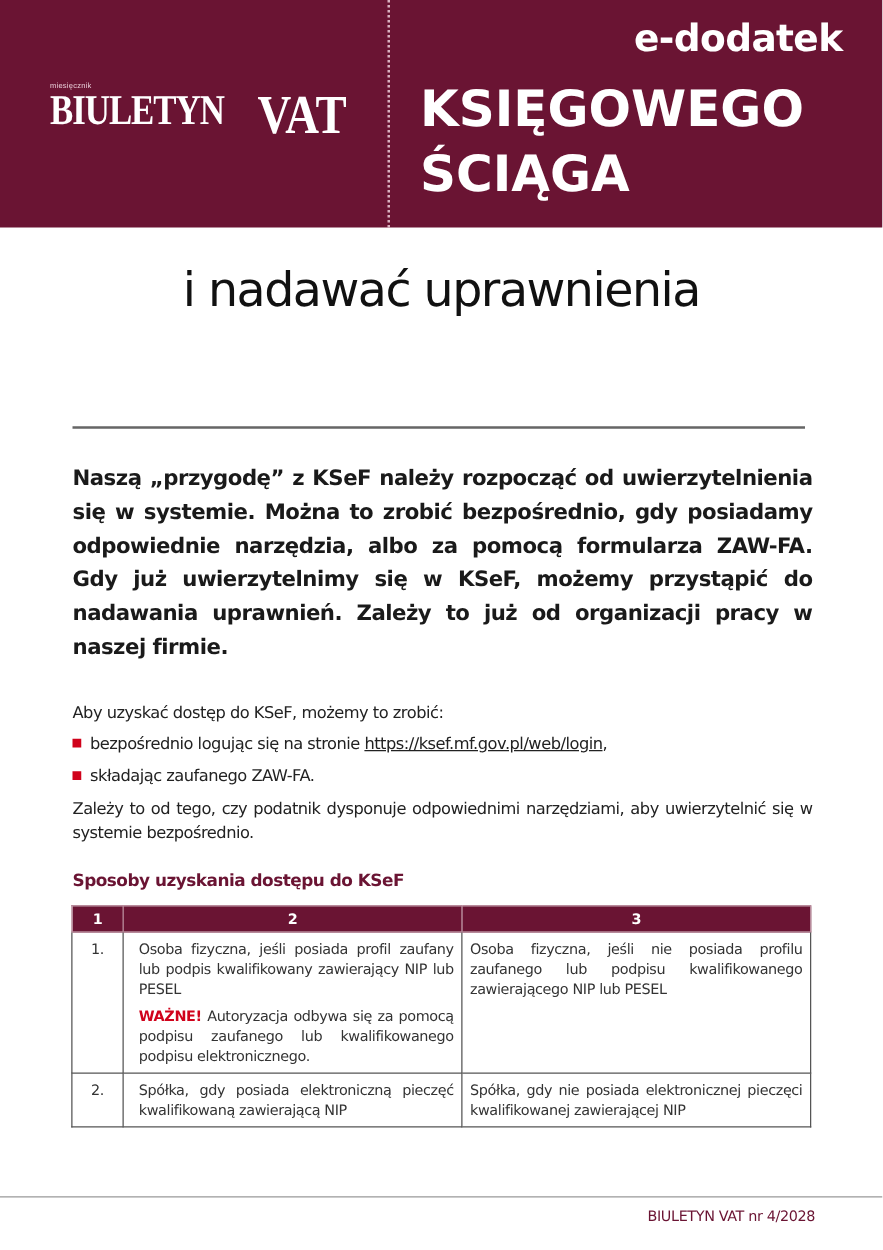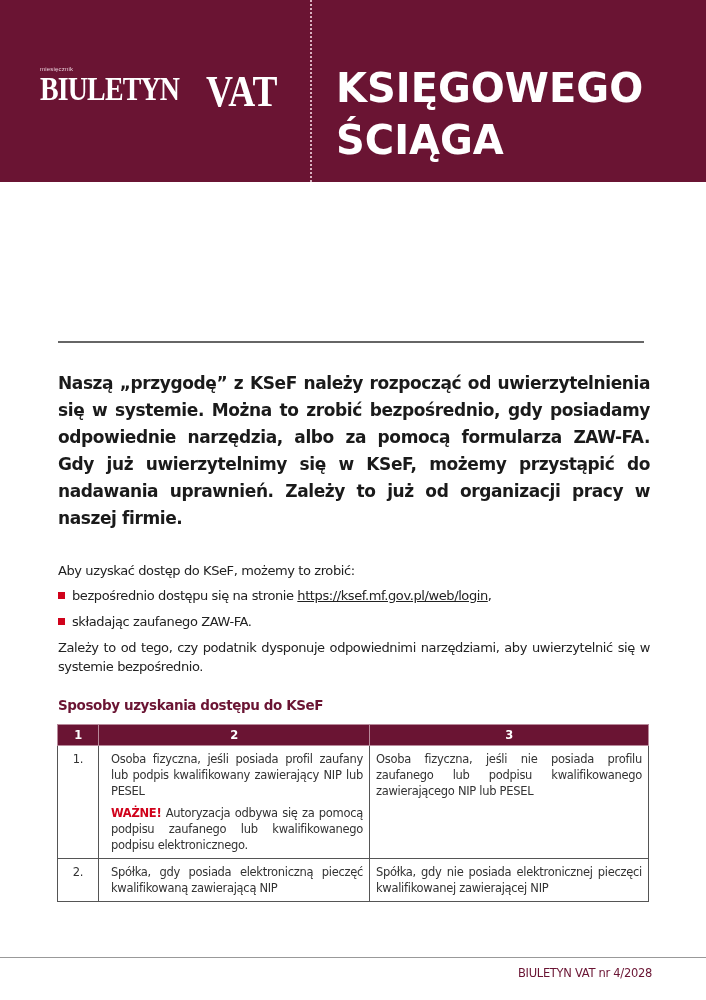--- a/index.html
+++ b/index.html
@@ -69,35 +69,37 @@
 </head>
 <body>
 
 <div class="header">
   <div class="divider"></div>
   <div class="brand-sub">miesięcznik</div>
   <div class="brand">
     <span class="b1">BIULETYN</span>
     <span class="b2">VAT</span>
   </div>
+  <div class="edodatek">e-dodatek</div>
   <div class="sciaga">
     <div>KSIĘGOWEGO</div>
     <div>ŚCIĄGA</div>
   </div>
 </div>
 
 <div class="title">
+  <div>i nadawać uprawnienia</div>
 </div>
 <div class="rule1"></div>
 
 <div class="lead">Naszą „przygodę” z KSeF należy rozpocząć od uwierzytelnienia się w systemie. Można to zrobić bezpośrednio, gdy posiadamy odpowiednie narzędzia, albo za pomocą formularza ZAW-FA. Gdy już uwierzytelnimy się w KSeF, możemy przystąpić do nadawania uprawnień. Zależy to już od organizacji pracy w naszej firmie.</div>
 
 <div class="body-text intro">Aby uzyskać dostęp do KSeF, możemy to zrobić:</div>
 <div class="bullet b-1">
-  <span class="sq"></span><span>bezpośrednio dostępu się na stronie </span><a>https://ksef.mf.gov.pl/web/login</a><span>,</span>
+  <span class="sq"></span><span>bezpośrednio logując się na stronie </span><a>https://ksef.mf.gov.pl/web/login</a><span>,</span>
 </div>
 <div class="bullet b-2">
   <span class="sq"></span><span>składając zaufanego ZAW-FA.</span>
 </div>
 <div class="body-text depends">Zależy to od tego, czy podatnik dysponuje odpowiednimi narzędziami, aby uwierzytelnić się w systemie bezpośrednio.</div>
 
 <div class="table-title">Sposoby uzyskania dostępu do KSeF</div>
 <table class="t">
   <thead>
     <tr class="nums">

